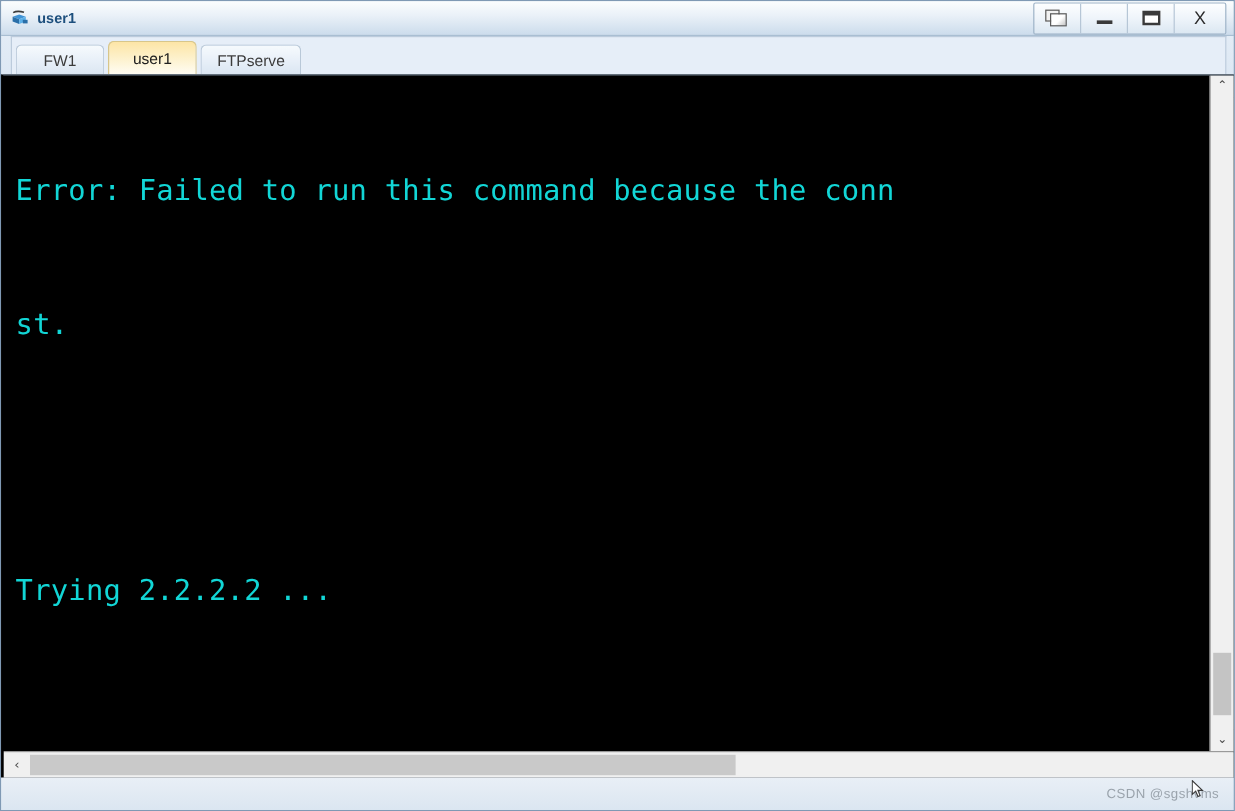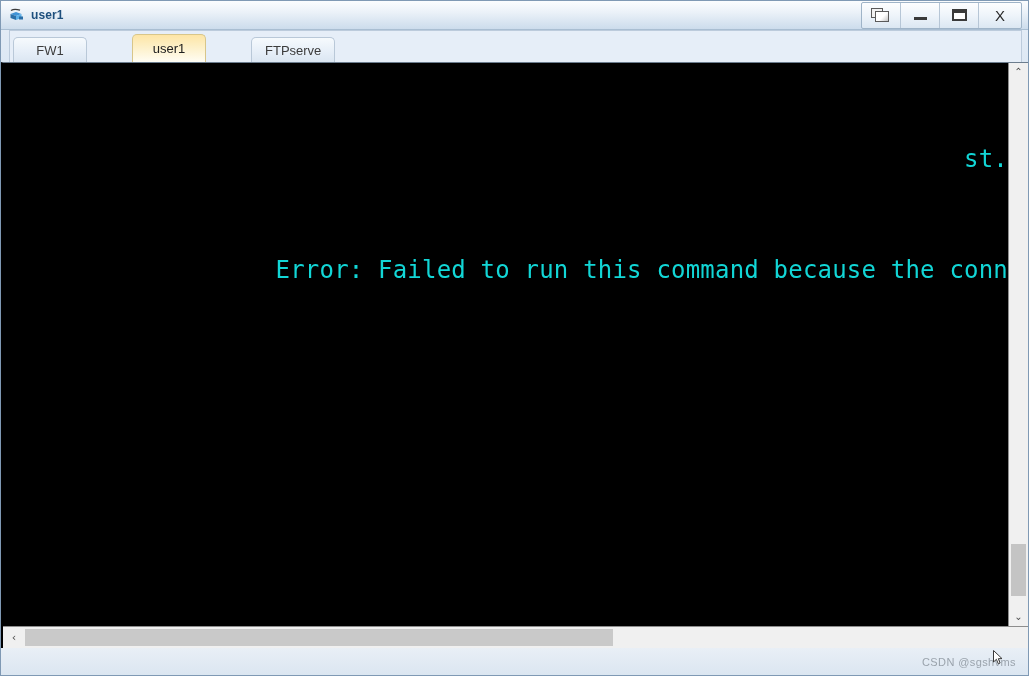--- a/index.html
+++ b/index.html
@@ -21,21 +21,20 @@
   .window {
     position: absolute;
     left: 0; top: 0;
     width: 1029px;
     height: 676px;
     box-sizing: border-box;
     border: 1px solid #7f99b4;
     background: linear-gradient(to bottom, #dfe9f4 0%, #cbdcec 100%);
     display: flex;
     flex-direction: column;
-    text-align: right;
   }
 
   
   .titlebar {
     position: relative;
     height: 29px;
     flex: 0 0 29px;
     background: linear-gradient(to bottom, #fbfdfe 0%, #eaf1f8 42%, #ccdcec 100%);
     border-bottom: 1px solid #a9bed2;
     display: flex;
@@ -127,21 +126,20 @@
   .tabs-wrap {
     display: flex;
     align-items: flex-end;
     height: 100%;
     flex: 1 1 auto;
     border: 1px solid #bccbdc;
     border-bottom: none;
     background: #e6eef8;
     box-sizing: border-box;
     padding: 3px 0 0 3px;
-    gap: 42px;
   }
   .tab {
     height: 25px;
     min-width: 74px;
     margin-right: 3px;
     padding: 0 13px;
     display: flex;
     align-items: center;
     justify-content: center;
     font-size: 13px;
@@ -339,23 +337,24 @@
         </div>
         <div class="tab">
           <span>FTPserve</span>
         </div>
       </div>
     </div>
 
     <div class="pane">
       <div class="pane-inner">
         <div class="terminal">
+          <div class="term-line">Error: Failed to run this command because the conn</div>
           <div class="term-line">st.</div>
-          <div class="term-line">Error: Failed to run this command because the conn</div>
           <div class="term-line"></div>
+          <div class="term-line">Trying 2.2.2.2 ...</div>
           
           
           
           
           
           
           
           
           
           

